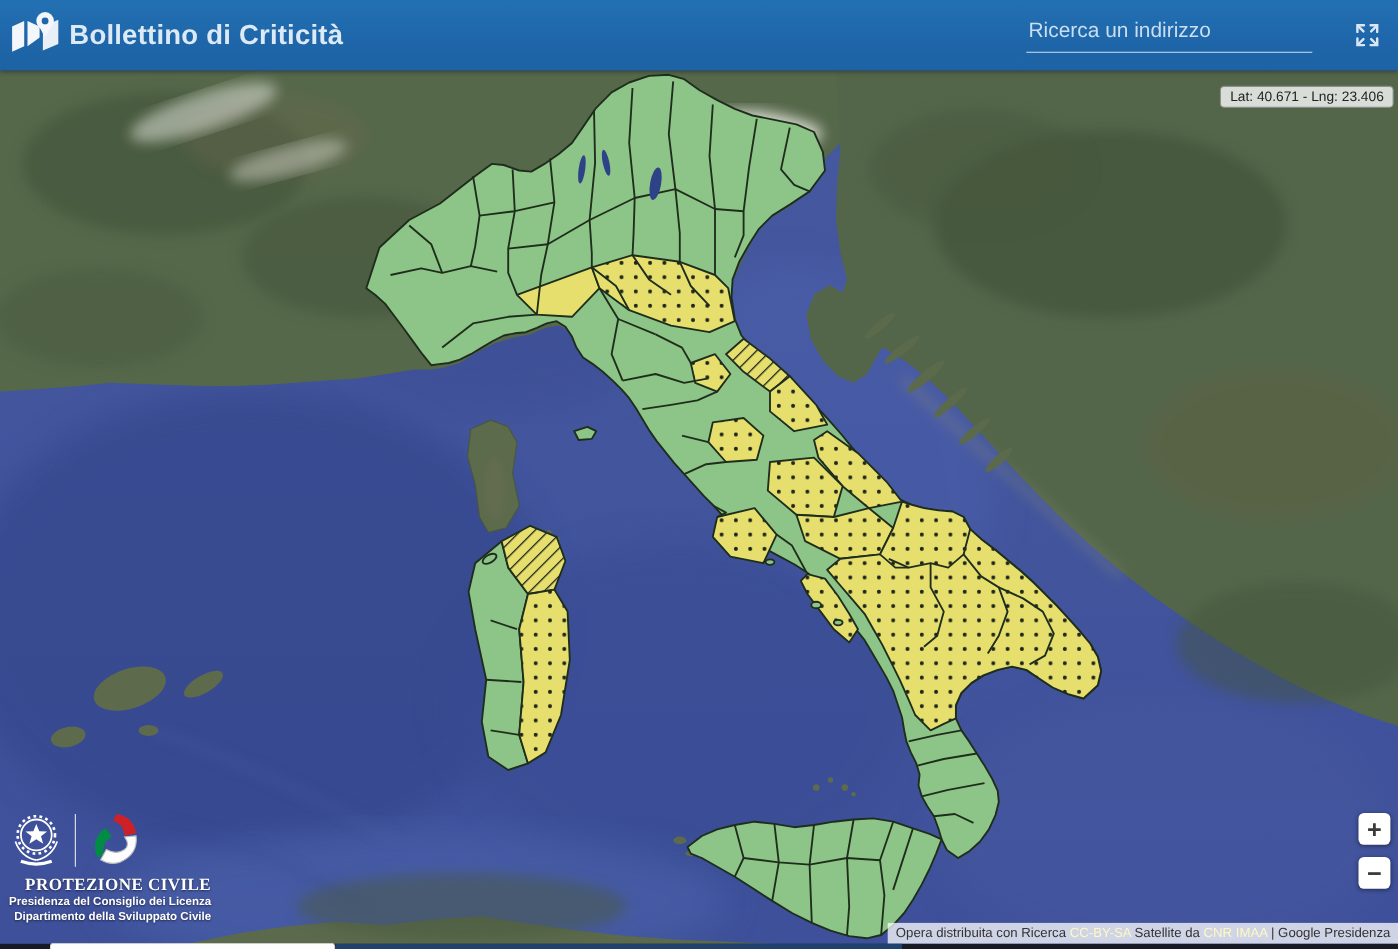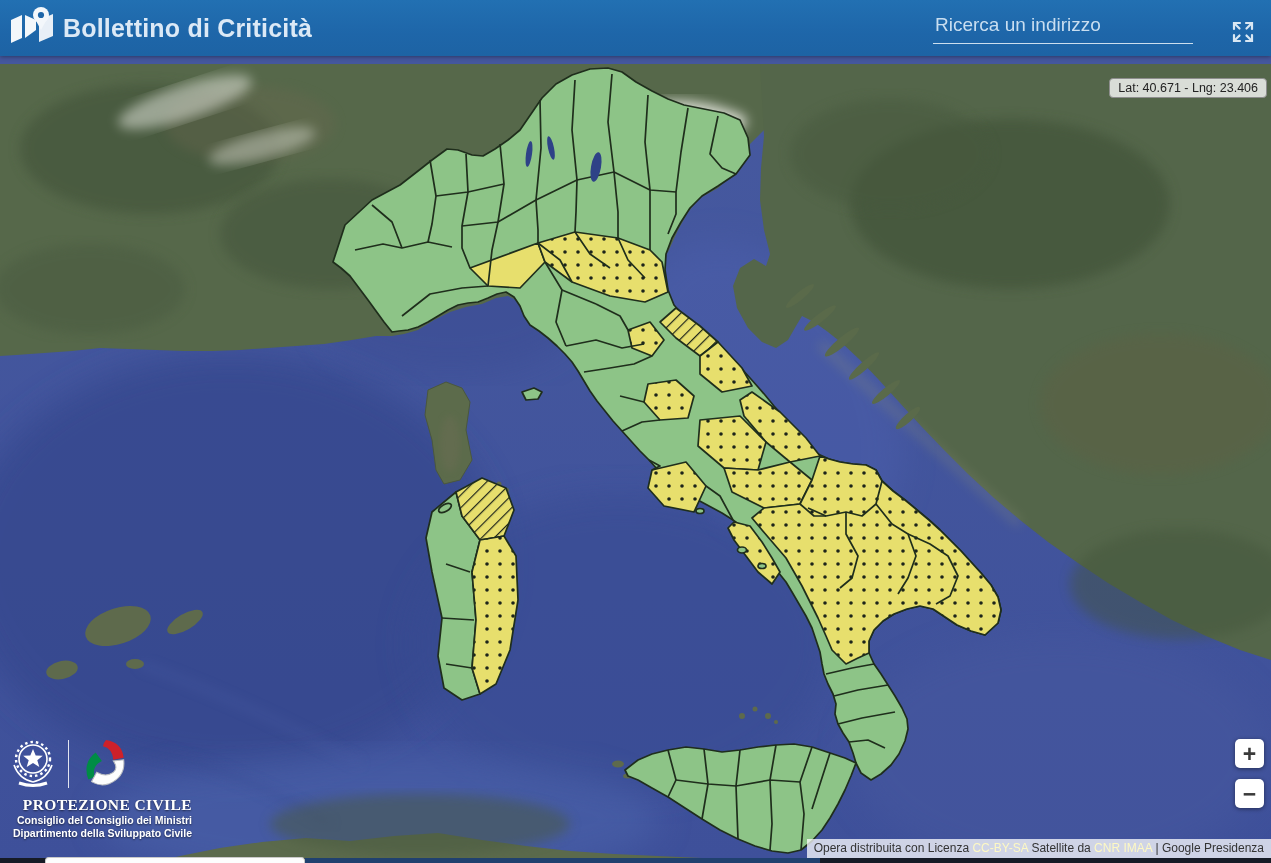--- a/index.html
+++ b/index.html
@@ -1,20 +1,20 @@
 <!DOCTYPE html>
 <html style="--alert-green: #8dc487; --alert-yellow: #e7df6d; --zone-border: #1f2e1c;"><head>
 <meta charset="utf-8">
 <style>
   html,body{margin:0;padding:0;background:#222;}
   .app{position:relative;width:1271px;height:863px;overflow:hidden;
        font-family:"Liberation Sans",sans-serif;background:#44579d;}
 
   
-  .header{position:absolute;top:0;left:0;width:100%;height:56px;
+  .header{position:absolute;top:0;left:0;width:100%;height:64px;
           background:linear-gradient(180deg,#2270b2 0%,#1e66a9 60%,#1d63a4 100%);
           display:flex;align-items:center;z-index:30;
           box-shadow:0 1px 4px rgba(0,0,0,.35);}
   .brand{display:flex;align-items:center;padding-left:8px;}
   .brand-icon{width:48px;height:44px;margin-right:7px;flex:0 0 auto;}
   .titles{display:flex;flex-direction:column;justify-content:center;}
   .title{color:#dce9f6;font-size:25px;font-weight:600;line-height:27px;letter-spacing:.2px;}
   .subtitle{color:#c3d9ec;font-size:14.5px;line-height:18px;}
   .header-right{margin-left:auto;display:flex;align-items:flex-end;padding-right:12px;justify-content:flex-end;}
   .search-wrap{display:flex;flex-direction:column;margin-right:66px;}
@@ -349,26 +349,26 @@
           <path fill="#fff" d="M26,12 L28.7,18.6 L35.8,18.8 L30.3,23.2 L32.3,30 L26,26 L19.7,30 L21.7,23.2 L16.2,18.8 L23.3,18.6 Z"></path>
         </svg>
         <div class="emb-sep"></div>
         <svg width="54" height="54" viewBox="0 0 52 52">
           <path fill="#CD212A" d="M27,3 Q42,5 44,20 L34,22 Q33,11 24,9 Q25,5 27,3 Z"></path>
           <path fill="#008C45" d="M10,41 Q4,25 17,15 L23,23 Q13,28 16,38 Q13,40 10,41 Z"></path>
           <path fill="#FDFDFD" stroke="#b9bcc0" stroke-width="1" d="M44,22 Q46,38 30,45 Q21,48 13,43 L18,34 Q27,39 34,34 Q39,30 34,23 Z"></path>
         </svg>
       </div>
       <div class="org">PROTEZIONE CIVILE</div>
-      <div class="orgline">Consiglio del Consiglio dei Ministri</div>
+      <div class="orgline">Presidenza del Consiglio dei Licenza</div>
       <div class="orgline">Dipartimento della Sviluppato Civile</div>
     </div>
 
     <div class="attrib">
-      <span>Opera distribuita con Licenza</span>
+      <span>Opera distribuita con Ricerca</span>
       <a href="#">CC-BY-SA</a>
       <span>Satellite da</span>
       <a href="#">CNR IMAA</a>
       <span>|</span>
       <span>Google Presidenza</span>
     </div>
 
     <div class="bottom-strip">
       <div class="strip-blue"></div>
       <div class="strip-white"></div>

